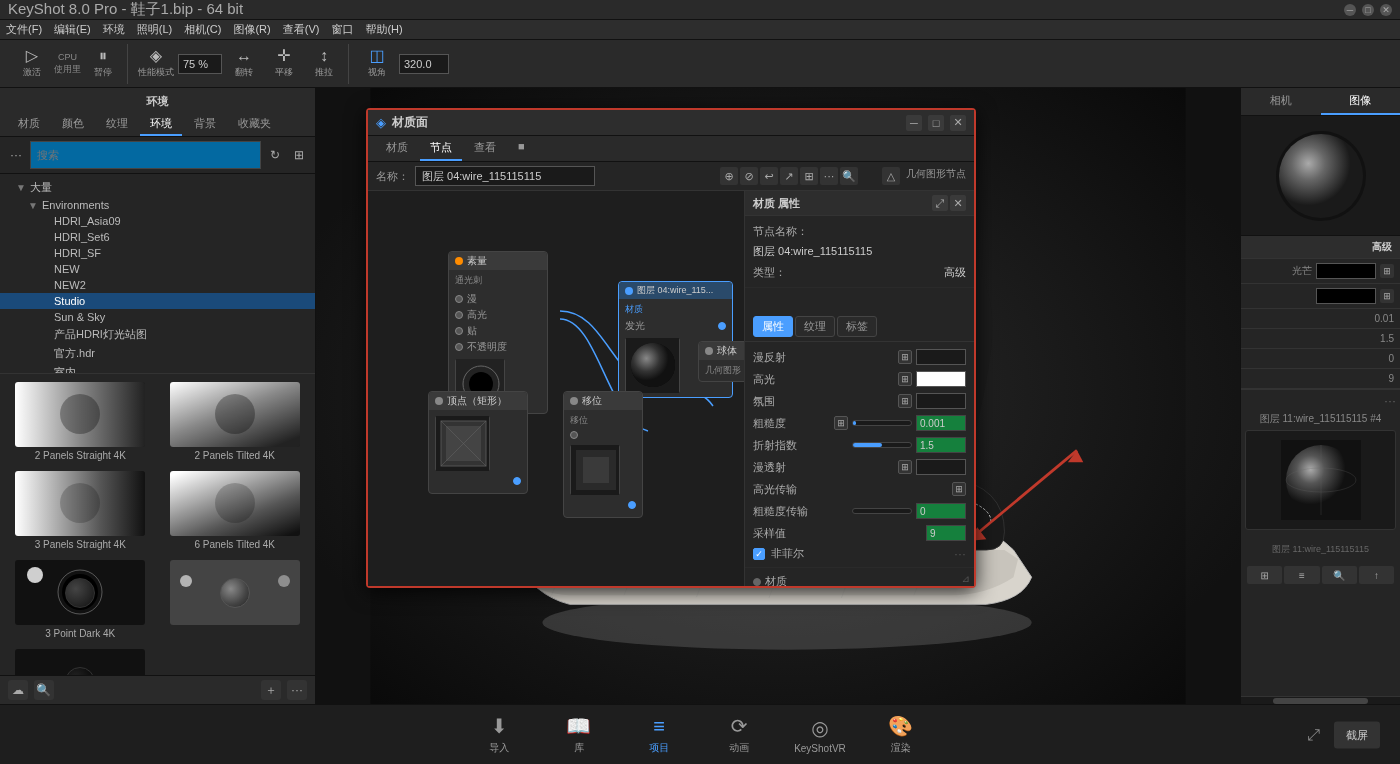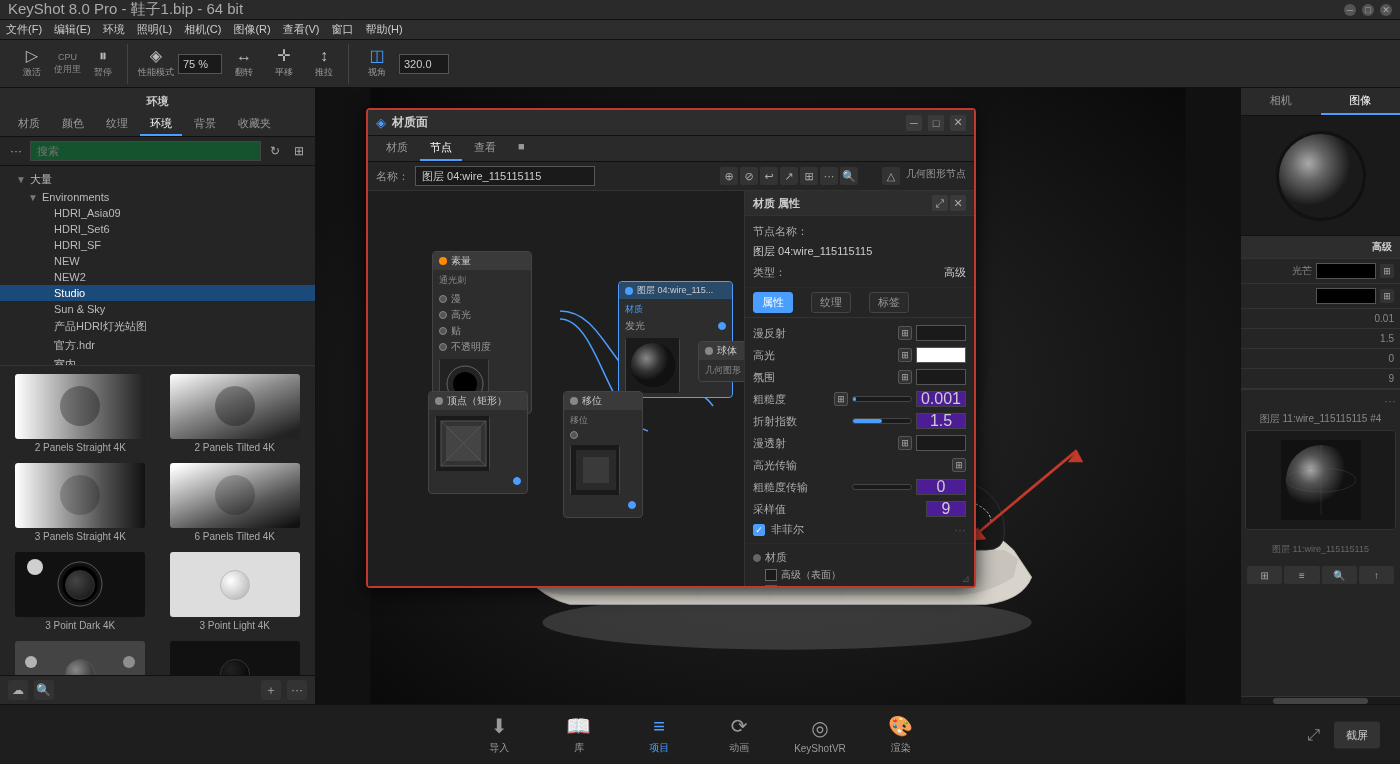--- a/index.html
+++ b/index.html
@@ -140,24 +140,24 @@
     #sidebar-toolbar {
       display: flex;
       align-items: center;
       padding: 4px 6px;
       background: #252525;
       gap: 4px;
       border-bottom: 1px solid #111;
     }
     .sidebar-search {
       flex: 1;
-      background: #14532d;
+      background: #0369a1;
       border: 1px solid #444;
       color: #ccc;
-      height: 20px;
+      height: 28px;
       padding: 0 6px;
       font-size: 11px;
     }
     .sidebar-icon-btn {
       width: 20px; height: 20px;
       background: transparent;
       border: none;
       cursor: pointer;
       color: #aaa;
       font-size: 12px;
@@ -569,32 +569,33 @@
     .prop-ctrl-swatch {
       width: 50px; height: 16px;
       background: #000;
       border: 1px solid #555;
       cursor: pointer;
     }
     .prop-ctrl-swatch.white { background: #fff; }
     .prop-ctrl-swatch.dark { background: #1a1a1a; }
     .prop-ctrl-num {
       width: 50px; height: 16px;
-      background: #4c1d95;
+      background: #15803d;
       border: 1px solid #444;
       color: #ccc;
-      font-size: 16px;
+      font-size: 10px;
       padding: 0 3px;
-      text-align: center;
+      text-align: left;
     }
     .prop-tabs {
       display: flex;
-      gap: 18px;
+      gap: 2px;
       padding: 4px 8px;
       border-bottom: 1px solid #333;
+      margin-top: 24px;
     }
     .prop-tab {
       padding: 2px 8px;
       font-size: 11px;
       cursor: pointer;
       border: 1px solid #444;
       border-radius: 3px;
       color: #999;
       background: #2a2a2a;
     }
@@ -926,28 +927,20 @@
               <circle cx="20" cy="15" r="8" fill="#fff" opacity="0.8"></circle>
               <circle cx="65" cy="32" r="22" fill="none" stroke="#fff" stroke-width="1" opacity="0.3"></circle>
               <ellipse cx="65" cy="32" rx="18" ry="18" fill="radial-gradient(#555,#000)"></ellipse>
             </svg>
           <div style="position:absolute;top:50%;left:50%;transform:translate(-50%,-50%)">
             <div style="width:30px;height:30px;border-radius:50%;background:radial-gradient(circle at 35% 35%,#444 0%,#111 100%);border:1px solid #333"></div>
           </div>
         </div>
         <span class="thumb-label">3 Point Dark 4K</span>
       </div>
-      <div class="thumb-item">
-        <div class="thumb-img" style="background:#ddd">
-          <div style="position:absolute;top:50%;left:50%;transform:translate(-50%,-50%)">
-            <div style="width:30px;height:30px;border-radius:50%;background:radial-gradient(circle at 35% 35%,#fff 0%,#ccc 60%,#aaa 100%);border:1px solid #bbb"></div>
-          </div>
-        </div>
-        <span class="thumb-label">3 Point Light 4K</span>
-      </div>
 
       <div class="thumb-item">
         <div class="thumb-img" style="background:#444">
           <div style="position:absolute;top:50%;left:50%;transform:translate(-50%,-50%)">
             <div style="width:30px;height:30px;border-radius:50%;background:radial-gradient(circle at 35% 35%,#888 0%,#444 60%,#222 100%);border:1px solid #555"></div>
           </div>
           <div style="position:absolute;left:10px;top:15px;width:12px;height:12px;border-radius:50%;background:#fff;opacity:0.6"></div>
           <div style="position:absolute;right:10px;top:15px;width:12px;height:12px;border-radius:50%;background:#fff;opacity:0.4"></div>
 
         </div>
@@ -1092,21 +1085,21 @@
 
         <div id="node-graph">
 
           <svg id="node-connections" xmlns="http://www.w3.org/2000/svg">
 
             <path d="M192,120 C240,120 245,200 300,200" stroke="#4a9eff" stroke-width="1.5" fill="none"></path>
             <path d="M192,128 C230,128 240,230 280,240" stroke="#4a9eff" stroke-width="1.5" fill="none"></path>
             <path d="M308,200 C330,200 338,205 345,215" stroke="#4a9eff" stroke-width="1.5" fill="none"></path>
           </svg>
 
-          <div class="mat-node" style="left:64px;top:60px;min-width:100px">
+          <div class="mat-node" style="left:80px;top:60px;min-width:100px">
             <div class="mat-node-header">
               <div class="dot" style="background:#ff8c00"></div>
               <span>素量</span>
             </div>
             <div class="mat-node-body">
               <div style="font-size:9px;color:#888;margin-bottom:4px">通光刺</div>
               <div class="mat-node-port">
                 <div class="port-dot"></div>
                 <span>漫</span>
               </div>

